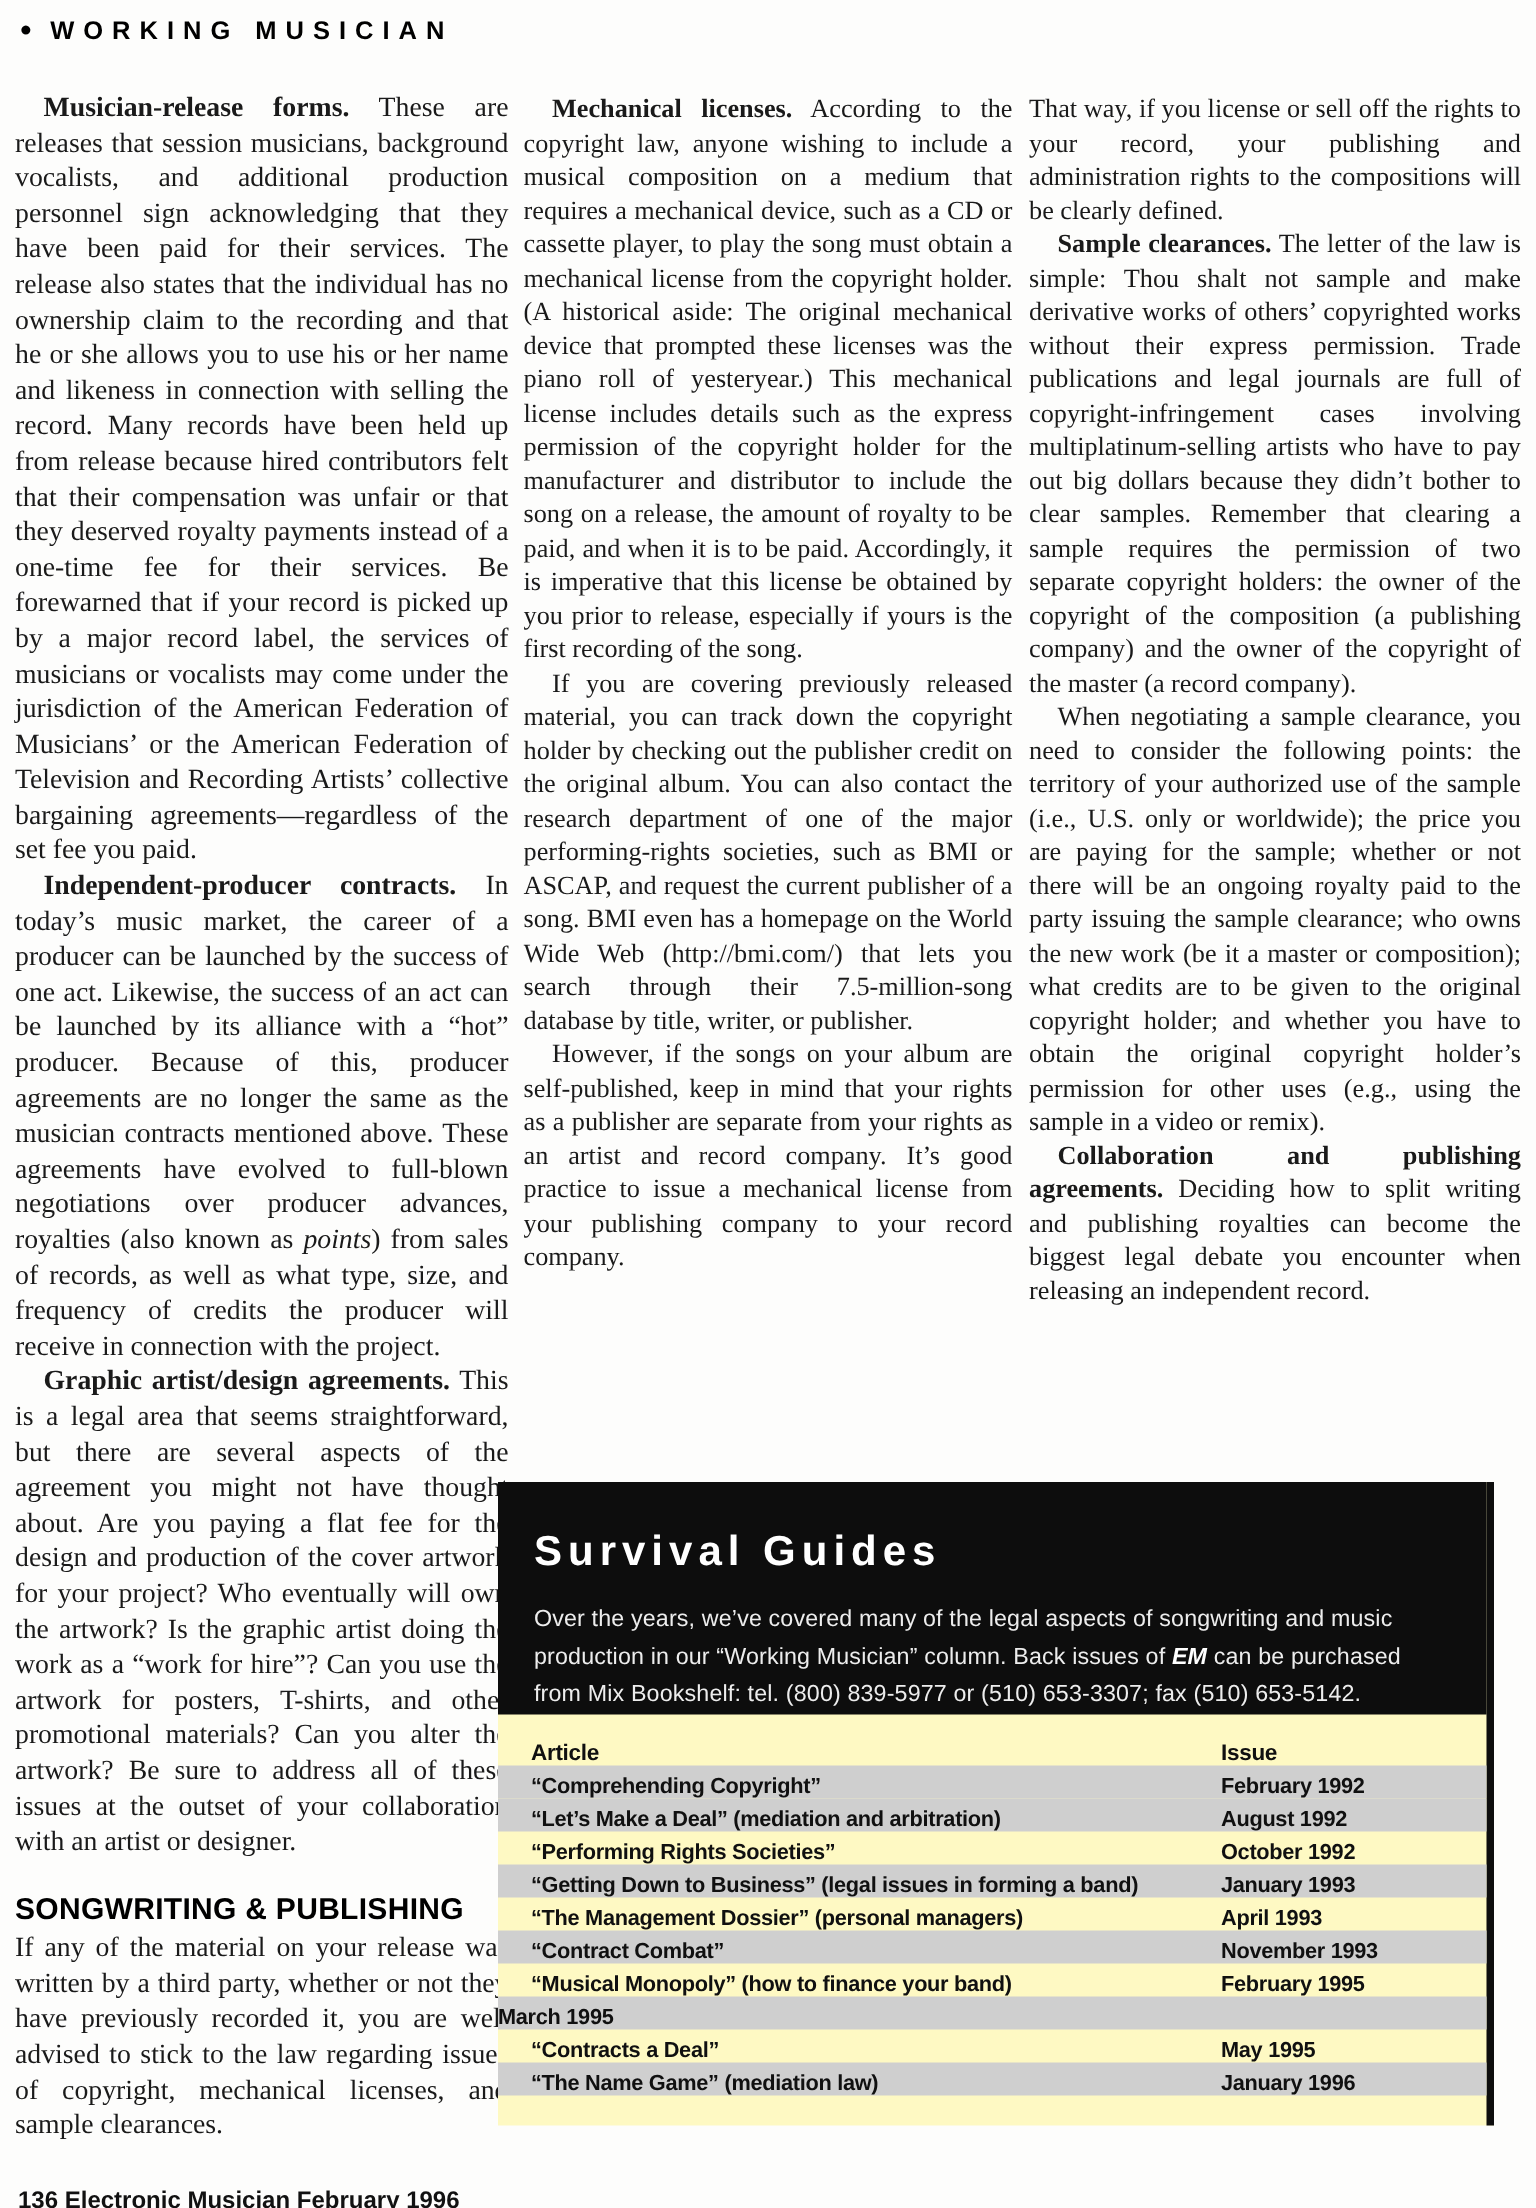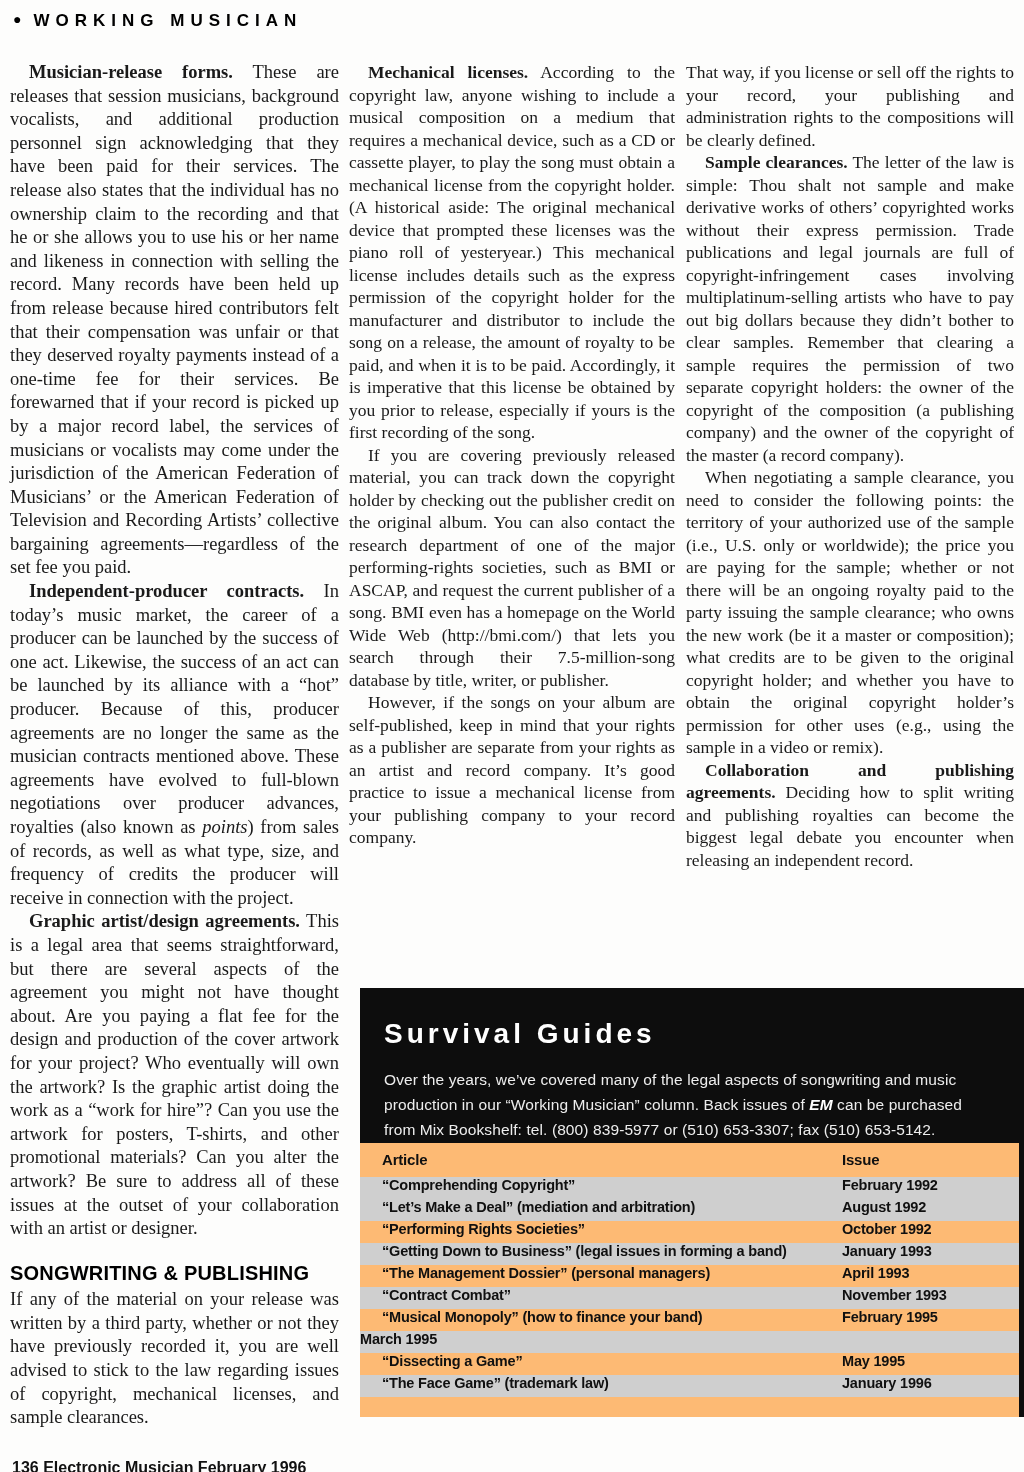--- a/index.html
+++ b/index.html
@@ -24,43 +24,43 @@
   .col p { margin:0; }
   .col p.ind { text-indent:19px; }
   .lead { font-weight:bold; }
   h2.subhead {
     font-family:"Liberation Sans", sans-serif; font-weight:bold; color:#000;
     font-size:20px; letter-spacing:0.2px; margin:21px 0 3px 0; text-align:left;
   }
 
   
   .sgbox {
-    position:absolute; left:360px; top:988px; width:659px;
-    border-right:5px solid #0d0d0d; background:#fdba74;
+    position:absolute; left:332px; top:988px; width:659px;
+    border-right:5px solid #0d0d0d; background:#fef9c3;
   }
   .sg-black {
     background:#0d0d0d; color:#fff; box-sizing:border-box;
     height:155px; padding:30px 28px 0 24px;
   }
   .sg-title {
     font-family:"Liberation Sans", sans-serif; font-weight:bold;
     font-size:28px; letter-spacing:4px; margin:0 0 17px 0; color:#ffffff;
   }
   .sg-intro {
     font-family:"Liberation Sans", sans-serif; font-size:15.5px;
     line-height:25px; color:#ededed; margin:0; letter-spacing:0.1px;
   }
   .sg-intro b { color:#ffffff;font-style:italic; }
 
   .sg-table {
     font-family:"Liberation Sans", sans-serif; font-weight:bold;
     font-size:14.5px; letter-spacing:-0.2px; color:#101010;
     padding:8px 0 20px 0;
   }
-  .tr { display:flex; align-items:flex-start; height:22px; }
+  .tr { display:flex; align-items:flex-end; height:22px; }
   .tr.head { height:26px; font-size:15px; }
   .tr.shaded { background:#cfcfcf; }
   .td-article { flex:1; padding-left:22px; white-space:nowrap; overflow:hidden; }
   .td-issue  { width:177px; flex:none; white-space:nowrap; }
 
   
   .footer {
     position:absolute; left:12px; top:1459px; white-space:nowrap;
     font-family:"Liberation Sans", sans-serif; font-weight:bold;
     font-size:16px; color:#111;
@@ -131,25 +131,25 @@
         <div class="td-issue">November 1993</div>
       </div>
       <div class="tr">
         <div class="td-article">“Musical Monopoly” (how to finance your band)</div>
         <div class="td-issue">February 1995</div>
       </div>
       <div class="tr shaded">
         <div class="td-issue">March 1995</div>
       </div>
       <div class="tr">
-        <div class="td-article">“Dissecting a Game”</div>
+        <div class="td-article">“Contracts a Deal”</div>
         <div class="td-issue">May 1995</div>
       </div>
       <div class="tr shaded">
-        <div class="td-article">“The Face Game” (trademark law)</div>
+        <div class="td-article">“The Name Game” (mediation law)</div>
         <div class="td-issue">January 1996</div>
       </div>
     </div>
   </div>
 
   <div class="footer">136  Electronic Musician  February 1996</div>
 
 </div>
 
 </body></html>

